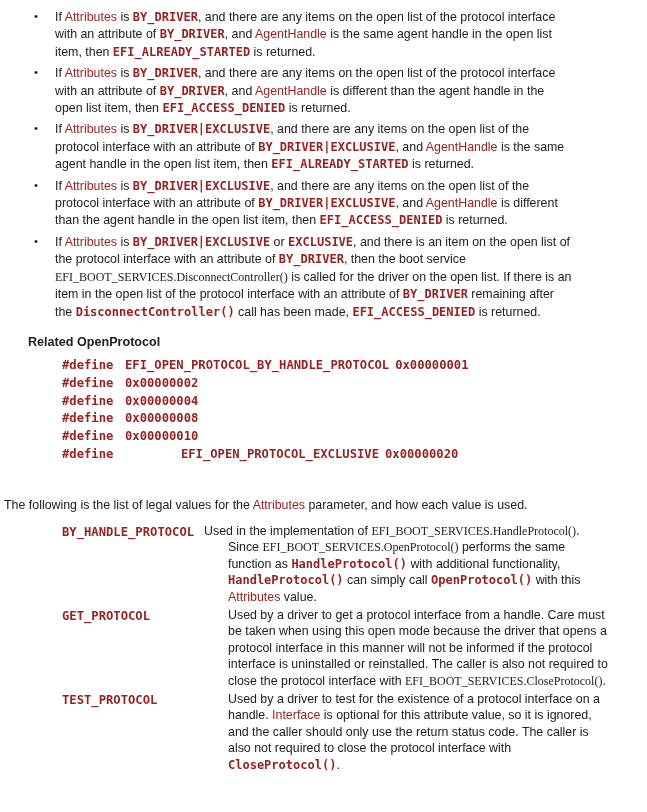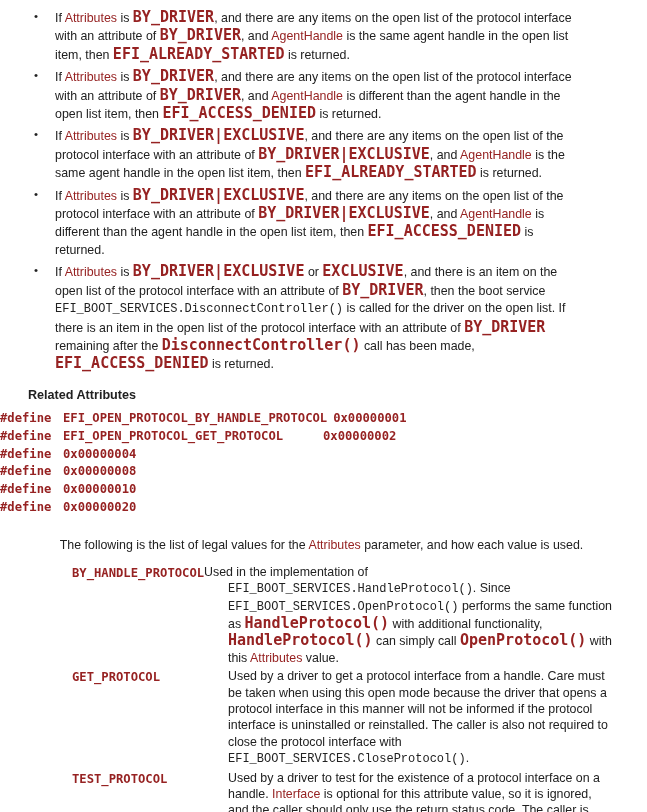--- a/index.html
+++ b/index.html
@@ -9,50 +9,50 @@
     width:647px; height:812px; overflow:hidden;
     background:var(--bg); color:var(--ink);
     font-family:"Liberation Sans","DejaVu Sans",sans-serif;
     font-size:12.4px; line-height:17.4px;
   }
 
   
   .seg-p { color:var(--ink); }
   .seg-i { color:var(--red); }
   .seg-b { font-family:"DejaVu Sans Mono","Liberation Mono",monospace;
-           font-weight:bold; color:var(--red); font-size:15px; }
-  .seg-m { font-family:Liberation Mono, monospace;
+           font-weight:bold; color:var(--red); font-size:12px; }
+  .seg-m { font-family:Liberation Serif, serif;
            color:var(--ink); font-size:12px; }
 
   
   .bullet-list { list-style:none; margin:0; padding:9px 0 0 55px; }
   .bullet-item { position:relative; margin:0 0 4px 0; width:518px; }
   .bullet-glyph { position:absolute; left:-21px; top:-1px; font-size:11.5px; color:var(--ink); }
 
   
   .section-heading { font-weight:bold; font-size:12.6px; margin:13px 0 6px 28px; }
 
   
-  .define-block { line-height:17.7px; }
+  .define-block { margin-left:62px; line-height:17.7px; }
   .define-row { display:flex; }
   .define-directive, .define-name, .define-value {
     font-family:"DejaVu Sans Mono","Liberation Mono",monospace;
     font-weight:bold; color:var(--red); font-size:12.2px; white-space:pre;
   }
   .define-directive { width:63px; }
-  .define-name { min-width:260px; padding-right:6px; }
+  .define-name { min-width:260px; padding-right:6px;text-align:right; }
 
   
-  .intro { margin:21px 8px 0 4px;text-align:center; }
+  .intro { margin:33px 8px 0 4px; }
 
   
   .def-list { margin-top:9px; }
   .def-entry { position:relative; line-height:16.4px; margin-bottom:2px; }
   .def-term {
-    position:absolute; left:72px; top:1px;
+    position:absolute; left:62px; top:1px;
     font-family:"DejaVu Sans Mono","Liberation Mono",monospace;
     font-weight:bold; color:var(--red); font-size:12.2px; line-height:16.4px;
     white-space:pre;
   }
   .def-desc { margin-left:228px; width:384px; }
   .def-entry:first-child .def-desc { text-indent:-24px; }
 </style>
 </head>
 <body>
 
@@ -73,47 +73,47 @@
       <li class="bullet-item">
         <span class="bullet-glyph">•</span>
         <div class="bullet-text"><span class="seg-p">If </span><span class="seg-i">Attributes</span><span class="seg-p"> is </span><span class="seg-b">BY_DRIVER|EXCLUSIVE</span><span class="seg-p">, and there are any items on the open list of the protocol interface with an attribute of </span><span class="seg-b">BY_DRIVER|EXCLUSIVE</span><span class="seg-p">, and </span><span class="seg-i">AgentHandle</span><span class="seg-p"> is different than the agent handle in the open list item, then </span><span class="seg-b">EFI_ACCESS_DENIED</span><span class="seg-p"> is returned.</span></div>
       </li>
       <li class="bullet-item">
         <span class="bullet-glyph">•</span>
         <div class="bullet-text"><span class="seg-p">If </span><span class="seg-i">Attributes</span><span class="seg-p"> is </span><span class="seg-b">BY_DRIVER|EXCLUSIVE</span><span class="seg-p"> or </span><span class="seg-b">EXCLUSIVE</span><span class="seg-p">, and there is an item on the open list of the protocol interface with an attribute of </span><span class="seg-b">BY_DRIVER</span><span class="seg-p">, then the boot service </span><span class="seg-m">EFI_BOOT_SERVICES.DisconnectController()</span><span class="seg-p"> is called for the driver on the open list. If there is an item in the open list of the protocol interface with an attribute of </span><span class="seg-b">BY_DRIVER</span><span class="seg-p"> remaining after the </span><span class="seg-b">DisconnectController()</span><span class="seg-p"> call has been made, </span><span class="seg-b">EFI_ACCESS_DENIED</span><span class="seg-p"> is returned.</span></div>
       </li>
     </ul>
 
-  <div class="section-heading">Related Attributes</div>
+  <div class="section-heading">Related OpenProtocol</div>
 
   <div class="define-block">
       <div class="define-row">
         <span class="define-directive">#define</span>
         <span class="define-name">EFI_OPEN_PROTOCOL_BY_HANDLE_PROTOCOL</span>
         <span class="define-value">0x00000001</span>
       </div>
       <div class="define-row">
         <span class="define-directive">#define</span>
-        <span class="define-name">EFI_OPEN_PROTOCOL_GET_PROTOCOL</span>
         <span class="define-value">0x00000002</span>
       </div>
       <div class="define-row">
         <span class="define-directive">#define</span>
         <span class="define-value">0x00000004</span>
       </div>
       <div class="define-row">
         <span class="define-directive">#define</span>
         <span class="define-value">0x00000008</span>
       </div>
       <div class="define-row">
         <span class="define-directive">#define</span>
         <span class="define-value">0x00000010</span>
       </div>
       <div class="define-row">
         <span class="define-directive">#define</span>
+        <span class="define-name">EFI_OPEN_PROTOCOL_EXCLUSIVE</span>
         <span class="define-value">0x00000020</span>
       </div>
     </div>
 
   <p class="intro"><span class="seg-p">The following is the list of legal values for the </span><span class="seg-i">Attributes</span><span class="seg-p"> parameter, and how each value is used.</span></p>
 
   <div class="def-list">
       <div class="def-entry">
         <span class="def-term">BY_HANDLE_PROTOCOL</span>
         <div class="def-desc"><span class="seg-p">Used in the implementation of </span><span class="seg-m">EFI_BOOT_SERVICES.HandleProtocol()</span><span class="seg-p">. Since </span><span class="seg-m">EFI_BOOT_SERVICES.OpenProtocol()</span><span class="seg-p"> performs the same function as </span><span class="seg-b">HandleProtocol()</span><span class="seg-p"> with additional functionality, </span><span class="seg-b">HandleProtocol()</span><span class="seg-p"> can simply call </span><span class="seg-b">OpenProtocol()</span><span class="seg-p"> with this </span><span class="seg-i">Attributes</span><span class="seg-p"> value.</span></div>

